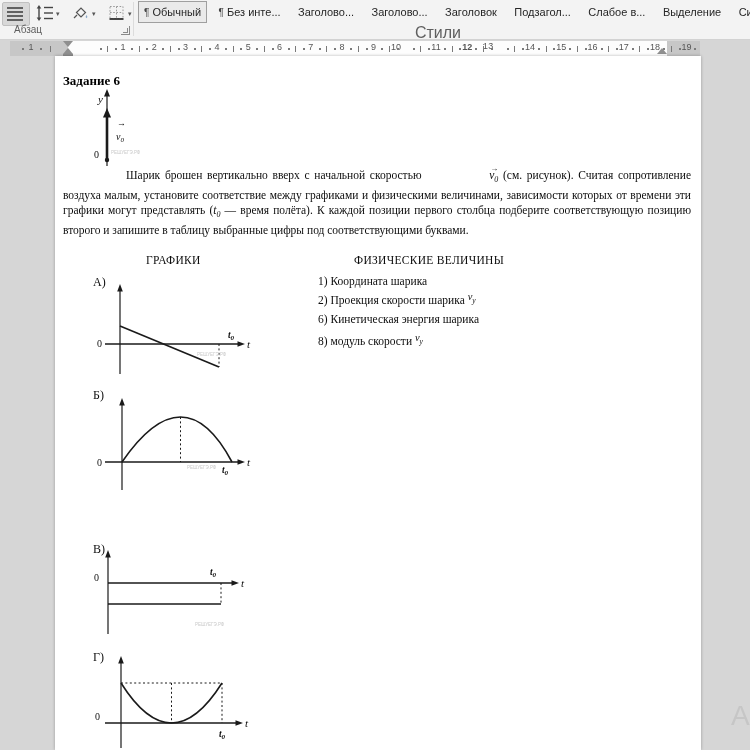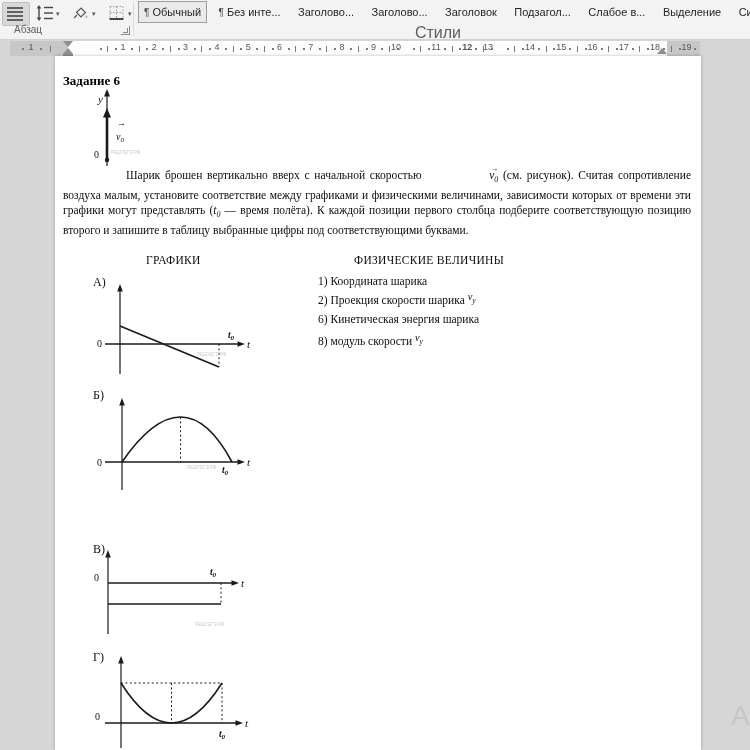--- a/index.html
+++ b/index.html
@@ -134,21 +134,21 @@
           <span class="rnum" style="left: 175.6px;">3</span>
           <span class="rnum" style="left: 206.9px;">4</span>
           <span class="rnum" style="left: 238.2px;">5</span>
           <span class="rnum" style="left: 269.5px;">6</span>
           <span class="rnum" style="left: 300.8px;">7</span>
           <span class="rnum" style="left: 332.1px;">8</span>
           <span class="rnum" style="left: 363.4px;">9</span>
           <span class="rnum" style="left: 386px;">10</span>
           <span class="rnum" style="left: 426px;">11</span>
           <span class="rnum" style="left: 457.3px; font-weight: bold;">12</span>
-          <span class="rnum" style="left: 478px;">13</span>
+          <span class="rnum" style="left: 478px; font-family: Liberation Mono, monospace;">13</span>
           <span class="rnum" style="left: 519.9px;">14</span>
           <span class="rnum" style="left: 551.2px;">15</span>
           <span class="rnum" style="left: 582.5px;">16</span>
           <span class="rnum" style="left: 613.8px;">17</span>
           <span class="rnum" style="left: 645.1px;">18</span>
           <span class="rnum" style="left: 676.4px;">19</span>
           <span class="rdot" style="left: 89.7px;"></span>
           <span class="rtick" style="left: 97.3px;"></span>
           <span class="rdot" style="left: 105.1px;"></span>
           <span class="rdot" style="left: 121px;"></span>

